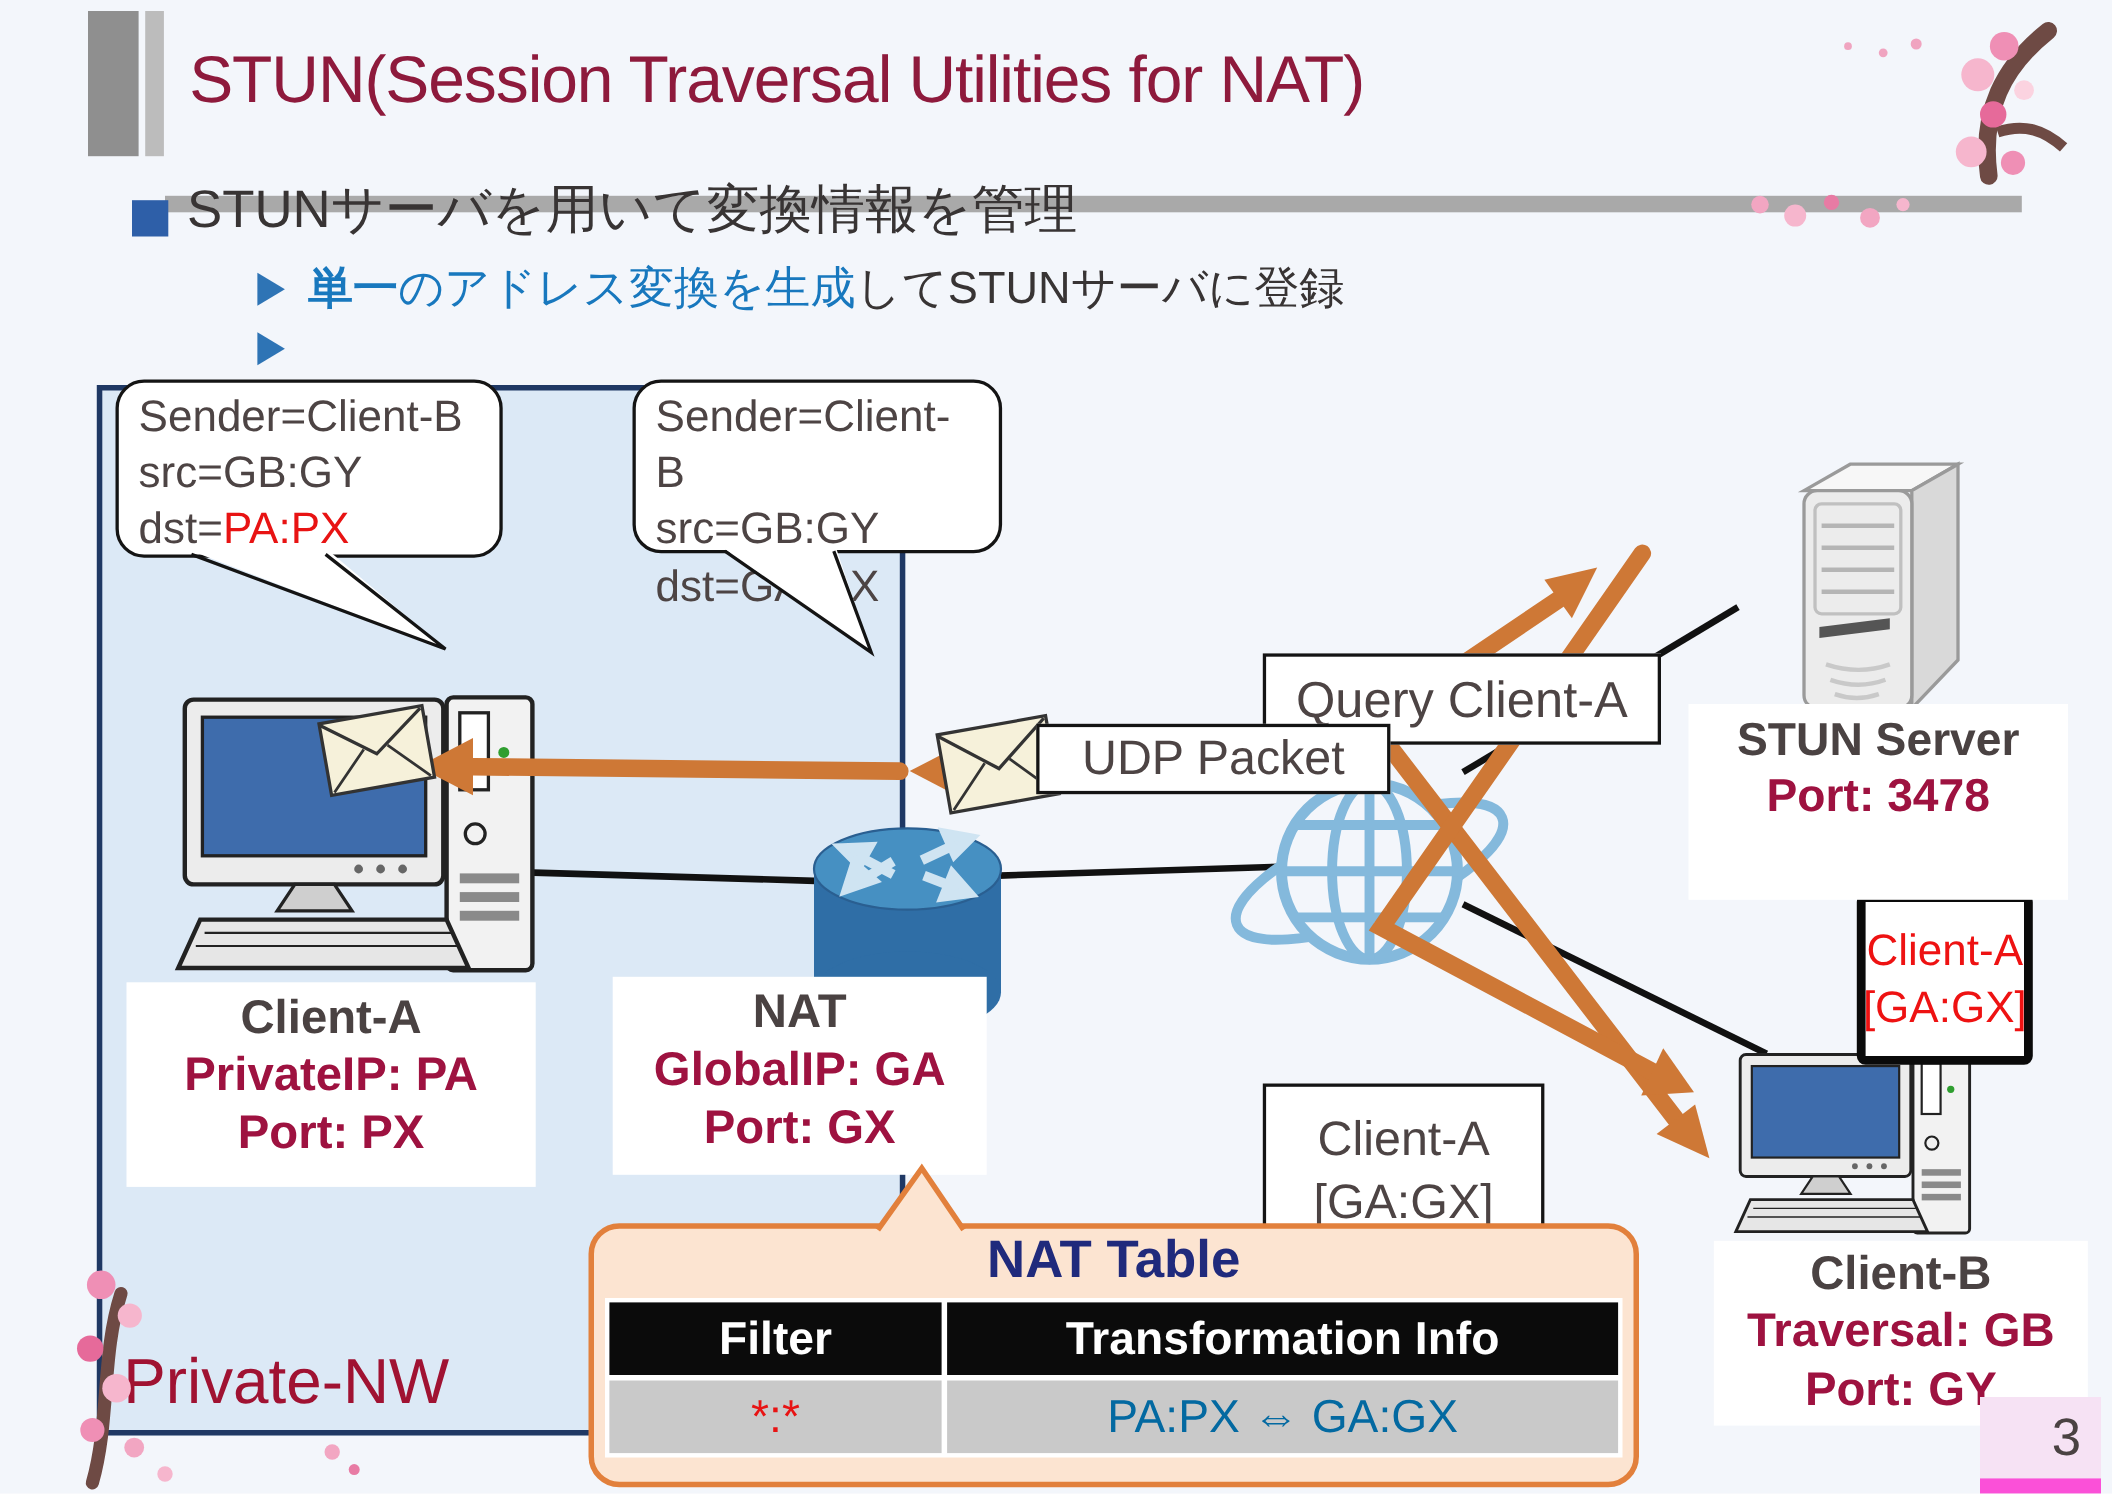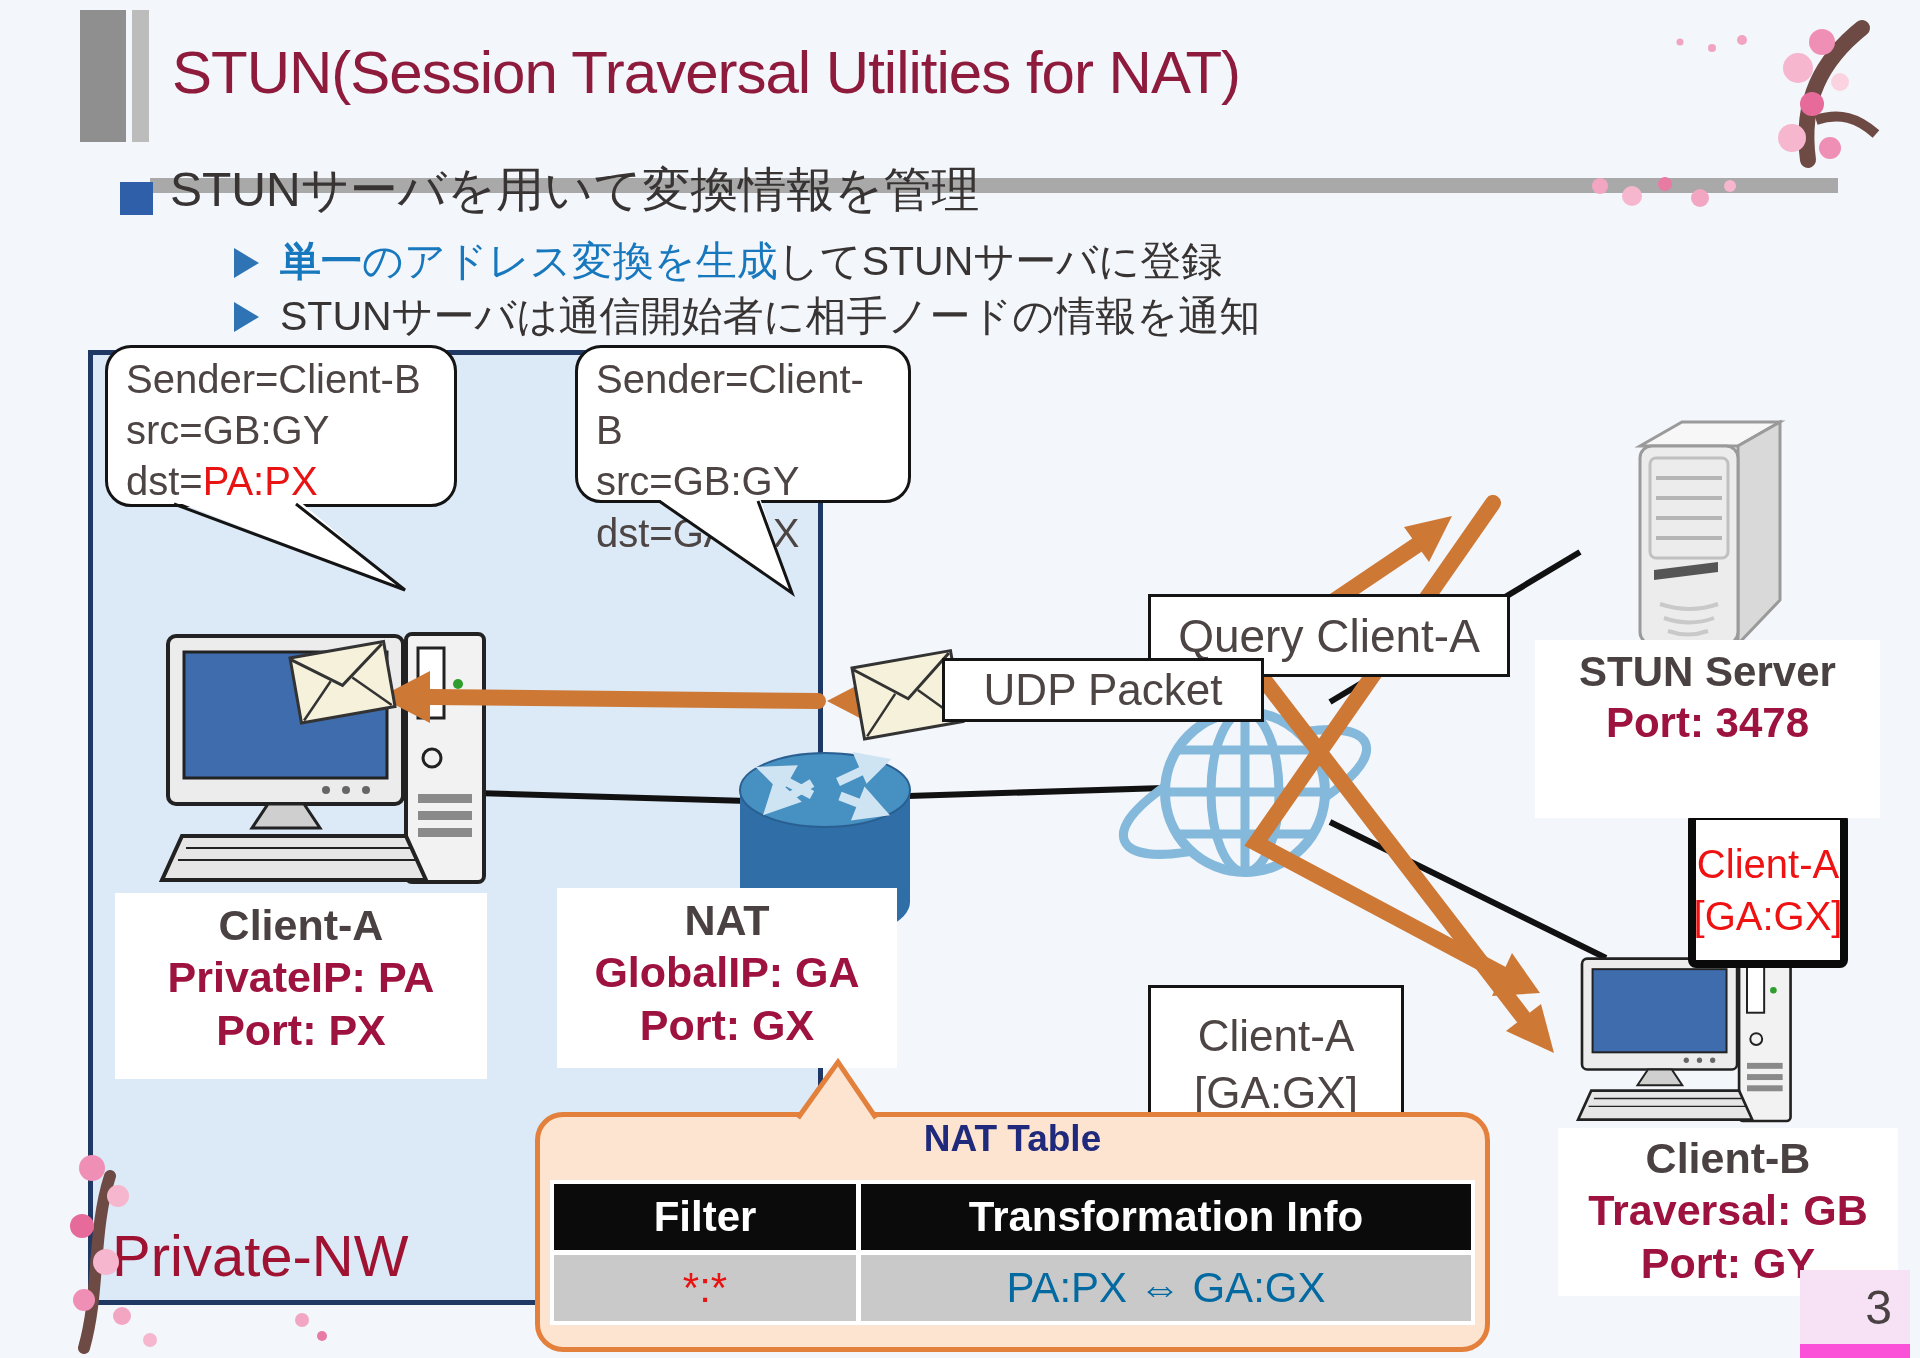--- a/index.html
+++ b/index.html
@@ -80,21 +80,21 @@
   .label-client-b { left:1558px; top:1128px; width:340px; height:168px; font-size:43px; padding-top:4px; box-sizing:border-box; }
 
   
   .nat-callout {
     left:535px; top:1112px; width:955px; height:240px;
     background:#fce4d1; border:5px solid #e2803c; border-radius:28px;
     box-sizing:border-box;
   }
   .nat-table-title {
     left:535px; top:1118px; width:955px; text-align:center;
-    font-size:37px; font-weight:bold; color:#202a7c;
+    font-size:48px; font-weight:bold; color:#202a7c;
   }
   .nat-table {
     left:550px; top:1180px; width:925px;
     background:#ffffff; padding:4px; box-sizing:border-box;
     display:grid; grid-template-columns:302px 1fr; gap:5px;
   }
   .nat-cell {
     display:flex; align-items:center; justify-content:center;
     height:66px; font-size:42px;
   }
@@ -123,21 +123,20 @@
   <div class="abs title-underline"></div>
   <div class="abs page-title">STUN(Session Traversal Utilities for NAT)</div>
 
   <div class="abs bullet-square"></div>
   <div class="abs bullet-main">STUNサーバを用いて変換情報を管理</div>
   <div class="abs tri tri1"></div>
   <div class="abs sub-bullet sub1">
     <span class="em-blue">単一</span><span class="txt-blue">のアドレス変換を生成</span><span>してSTUNサーバに登録</span>
   </div>
   <div class="abs tri tri2"></div>
-  <div class="abs sub-bullet sub2">STUNサーバは通信開始者に相手ノードの情報を通知</div>
 
   <div class="abs private-nw-box"></div>
   <div class="abs private-nw-label">Private-NW</div>
 
   <svg class="layer" width="1920" height="1358" viewBox="0 0 1920 1358">
 
     <g stroke="#111111" stroke-width="6">
       <line x1="372" y1="790" x2="748" y2="801"></line>
       <line x1="908" y1="796" x2="1164" y2="788"></line>
       <line x1="1330" y1="702" x2="1580" y2="552"></line>

